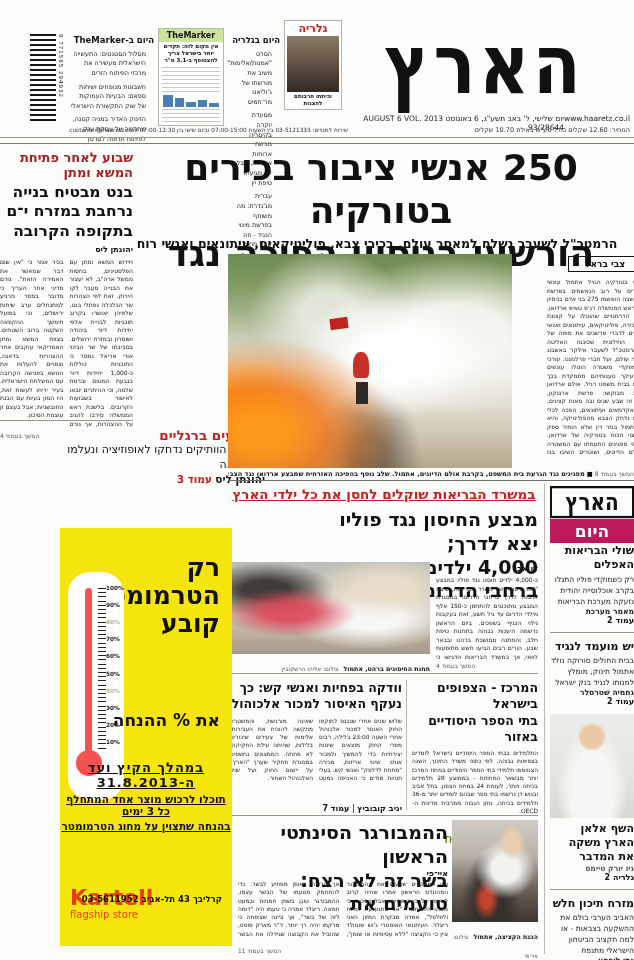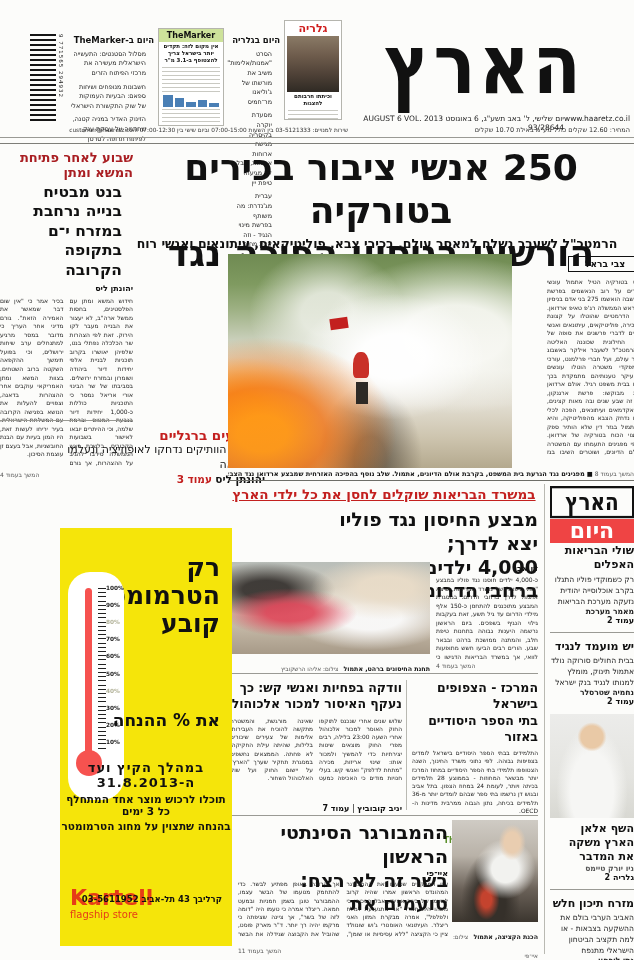--- a/index.html
+++ b/index.html
@@ -43,30 +43,30 @@
   .lead-sub{top:236px;left:120px;width:514px;text-align:center;font-weight:bold;font-size:12.5px;}
   .byline-box{border:1px solid #111;display:inline-block;padding:2px 16px;font-weight:bold;font-size:9px;}
   .body-txt{font-size:6px;line-height:1.42;text-align:justify;color:#1a1a1a;}
   .cont{font-size:6px;color:#555;}
   .caption-row{top:470px;left:228px;width:406px;font-size:6.3px;white-space:nowrap;overflow:hidden;}
   .caption-row b{font-size:6.6px;}
   .credit{color:#555;font-size:5.8px;}
 
   
   .kicker{color:#a91e22;font-weight:bold;font-size:13px;}
-  .left-hl{font-weight:bold;font-size:15.5px;line-height:1.25;margin:3px 11px 4px;}
+  .left-hl{font-weight:bold;font-size:15.5px;line-height:1.25;margin:3px 0 4px;}
   .small-byline{font-weight:bold;font-size:8px;margin-bottom:4px;}
   .red-brief-hl{color:#c3201f;font-weight:bold;font-size:13.5px;}
   .brief-txt{font-size:11px;line-height:1.35;}
   .page-red{color:#c3201f;font-weight:bold;}
 
   
   .sb-logo-box{border:2px solid #111;font-weight:900;font-size:20px;text-align:center;
         height:24px;line-height:24px;transform:scaleY(1.15);transform-origin:top;}
-  .sb-today-box{background:#ef4444;color:#fff;font-weight:bold;font-size:22px;text-align:center;
+  .sb-today-box{background:#be185d;color:#fff;font-weight:bold;font-size:17px;text-align:center;
         height:24px;line-height:24px;margin-top:5px;}
   .today-kicker{top:486px;left:230px;width:308px;text-align:center;color:#c3201f;
         font-weight:bold;font-size:13.5px;text-decoration:underline;}
 
   .mid-hl{font-weight:bold;font-size:19px;line-height:1.25;text-align:right;}
   .sec-hl{font-weight:bold;font-size:12.5px;line-height:1.3;text-align:right;}
   .tiny-body{font-size:5.9px;line-height:1.4;text-align:justify;color:#1a1a1a;}
   .photo-cap{font-weight:bold;font-size:6.3px;}
 
   
@@ -83,21 +83,21 @@
   .ad-hl4{position:absolute;right:12px;top:182px;font-weight:900;font-size:17px;color:#111;}
   .thermo{position:absolute;left:8px;top:44px;width:56px;height:228px;background:#fff;border-radius:22px;}
   .mercury-line{position:absolute;left:17px;top:16px;width:7px;height:172px;background:#f6524f;border-radius:4px;}
   .mercury-bulb{position:absolute;left:8px;top:178px;width:26px;height:26px;background:#f6524f;border-radius:50%;}
   .thermo-ticks{position:absolute;left:30px;top:16px;width:8px;height:162px;
         background:repeating-linear-gradient(to bottom,#222 0 1px,transparent 1px 4.2px);}
   .thermo-labels{position:absolute;left:38px;top:13px;height:160px;display:flex;
         flex-direction:column;justify-content:space-between;font-size:5.8px;font-weight:bold;
         direction:ltr;color:#222;}
   .thermo-labels .faded{color:#b3b39a;}
-  .ad-details{position:absolute;left:0;right:0;top:232px;text-align:center;color:#111;}
+  .ad-details{position:absolute;left:0;right:0;top:232px;text-align:center;color:#111;text-decoration:underline;}
   .ad-d1{font-weight:900;font-size:13px;letter-spacing:1px;}
   .ad-d2{font-weight:bold;font-size:10.5px;margin-top:3px;}
   .kartell{position:absolute;left:10px;bottom:26px;color:#e63c17;direction:ltr;text-align:left;}
   .kartell .k1{font-weight:900;font-size:22px;line-height:1;}
   .kartell .k2{font-size:10px;}
   .ad-address{position:absolute;right:10px;bottom:42px;font-size:8.5px;font-weight:bold;color:#111;}
 
   
   .photo{position:absolute;overflow:hidden;}
   .protest{background:
@@ -165,21 +165,21 @@
     <div class="gray-lines" style="height:14px"></div>
   </div>
 
   <div class="abs promo" style="left:228px;top:34px;width:52px;">
     <h4>היום בגלריה</h4>
     <p>הסרט "אמנות/אלימות" משיב את מורשתו של ג'וליאנו מר־חמיס</p>
     <p>מסעדת יוקרה בקיסריה מגישה ארוחות ארוחות, אבל לא מגיעה: טיפת יין</p>
     <p>עברית מג'נדרת: מה משותף בפרשת מינוי הנגיד - וזה קצת מחות</p>
   </div>
 
-  <div class="abs thumb" style="left:284px;top:20px;width:58px;height:100px;">
+  <div class="abs thumb" style="left:284px;top:20px;width:58px;height:90px;">
     <div class="gallery-brand">גלריה</div>
     <div class="thumb-photo"></div>
     <div class="thumb-headline">וכיתתו חרבותם להצגות</div>
     <div class="gray-lines" style="height:12px"></div>
   </div>
 
   <div class="abs subscriber">שירות למנויים: 03-5121333 בין השעות 07:00-15:00 וביום שישי בין 07:00-12:30 customer@haaretz.co.il</div>
 
   <div class="rule-h" style="top:137px;left:0;width:634px;"></div>
   <div class="rule-h" style="top:143px;left:0;width:634px;background:#7e7e78;"></div>

